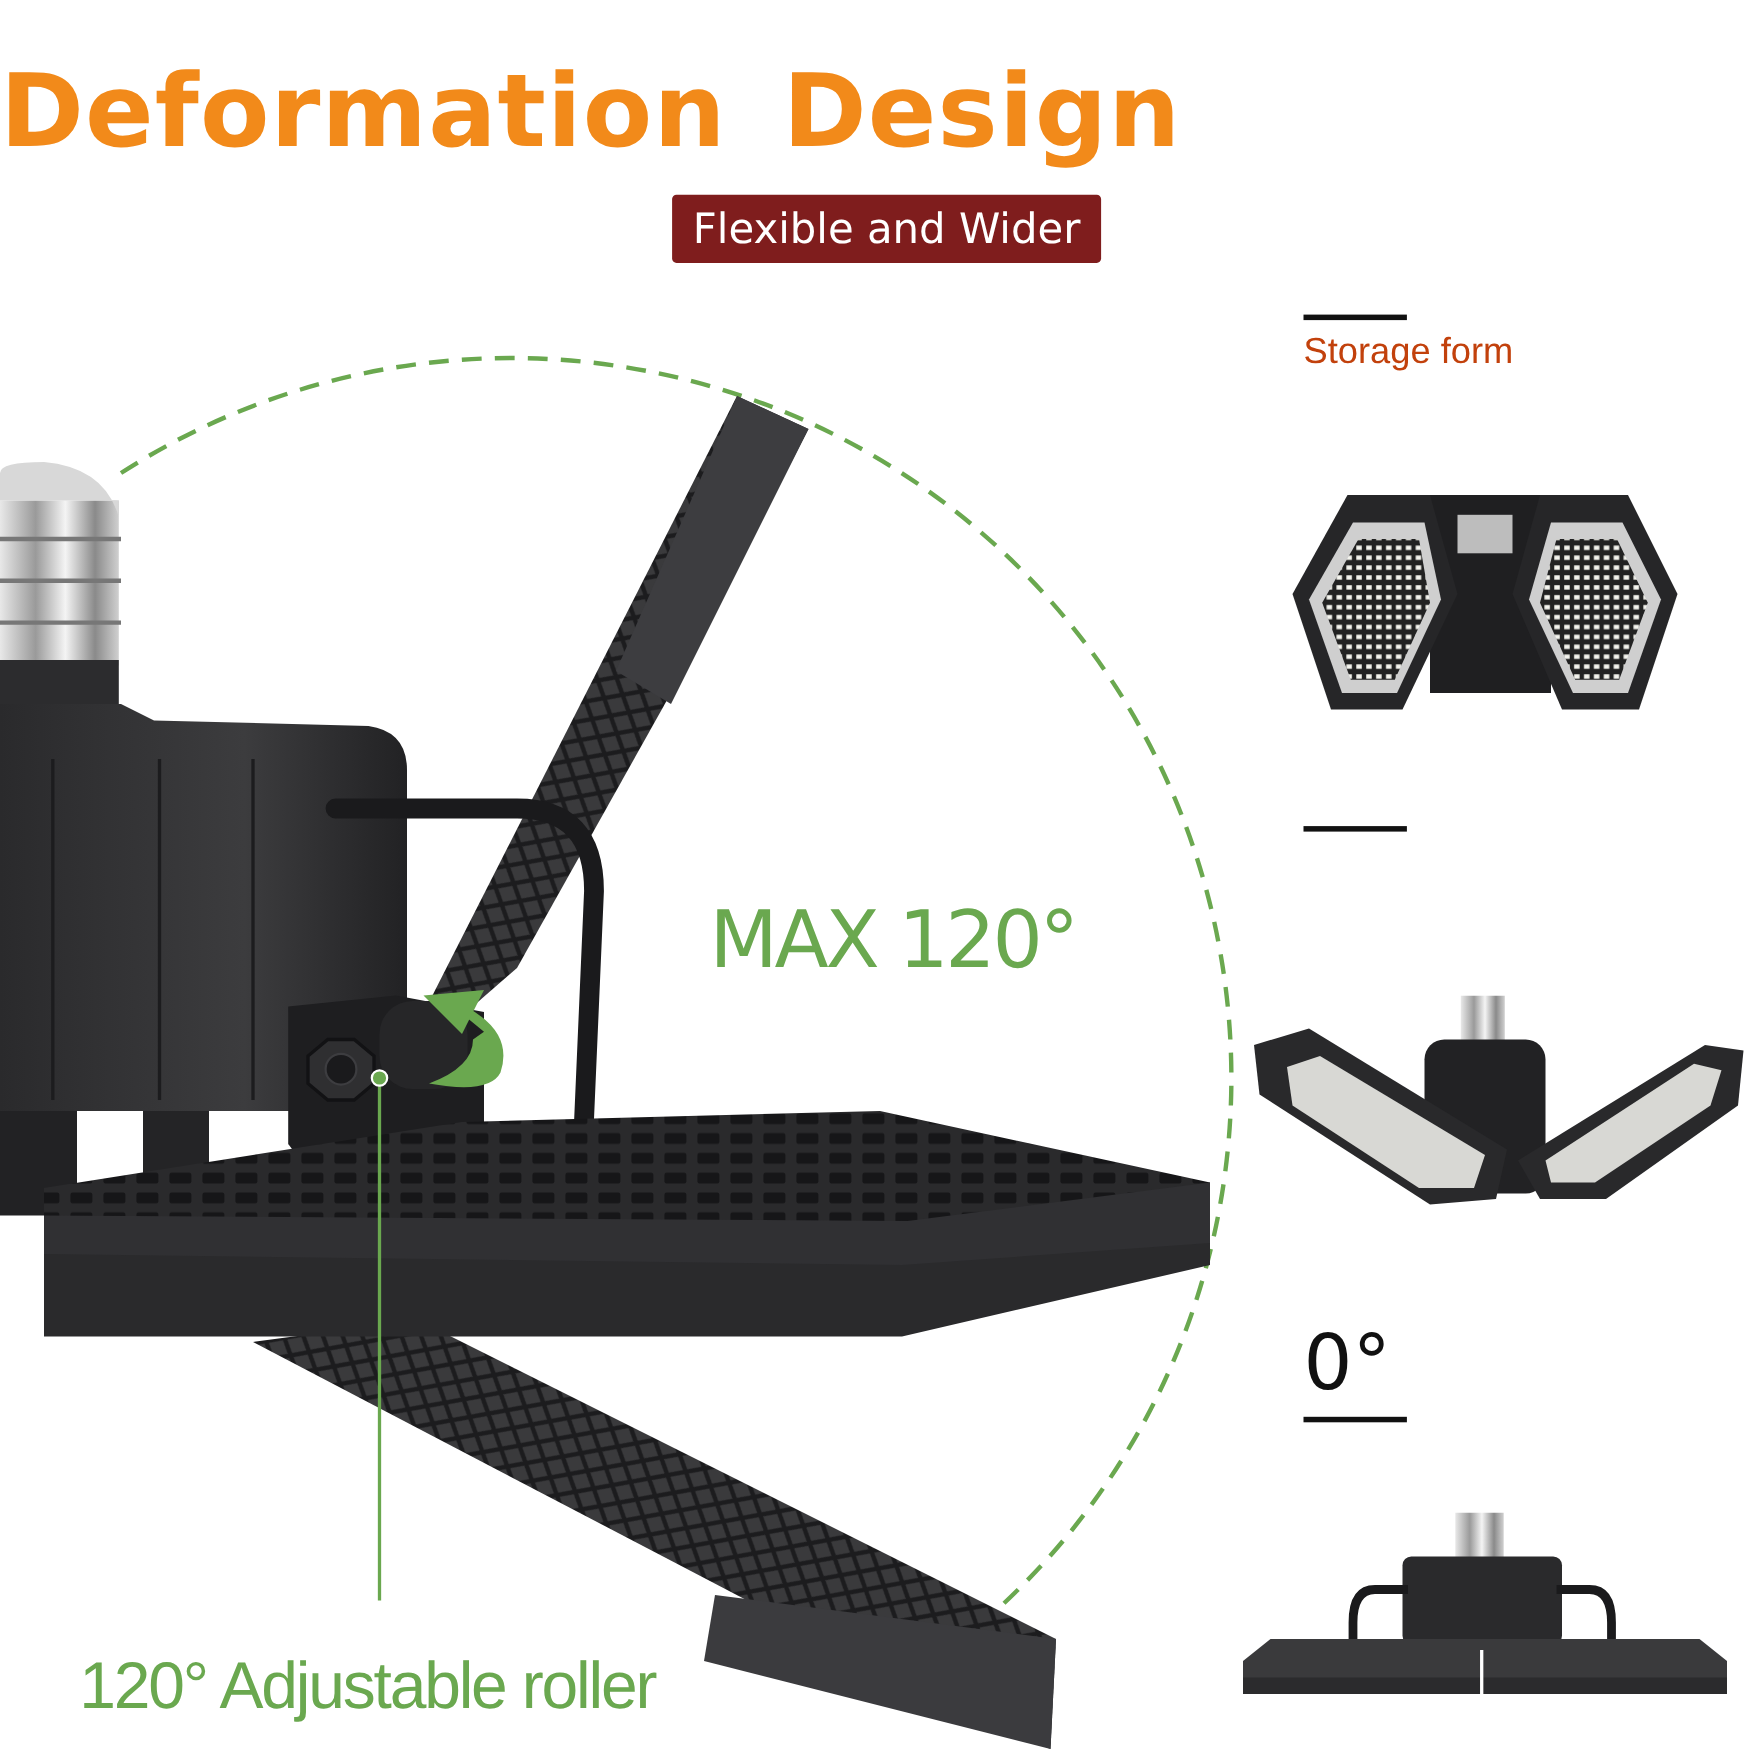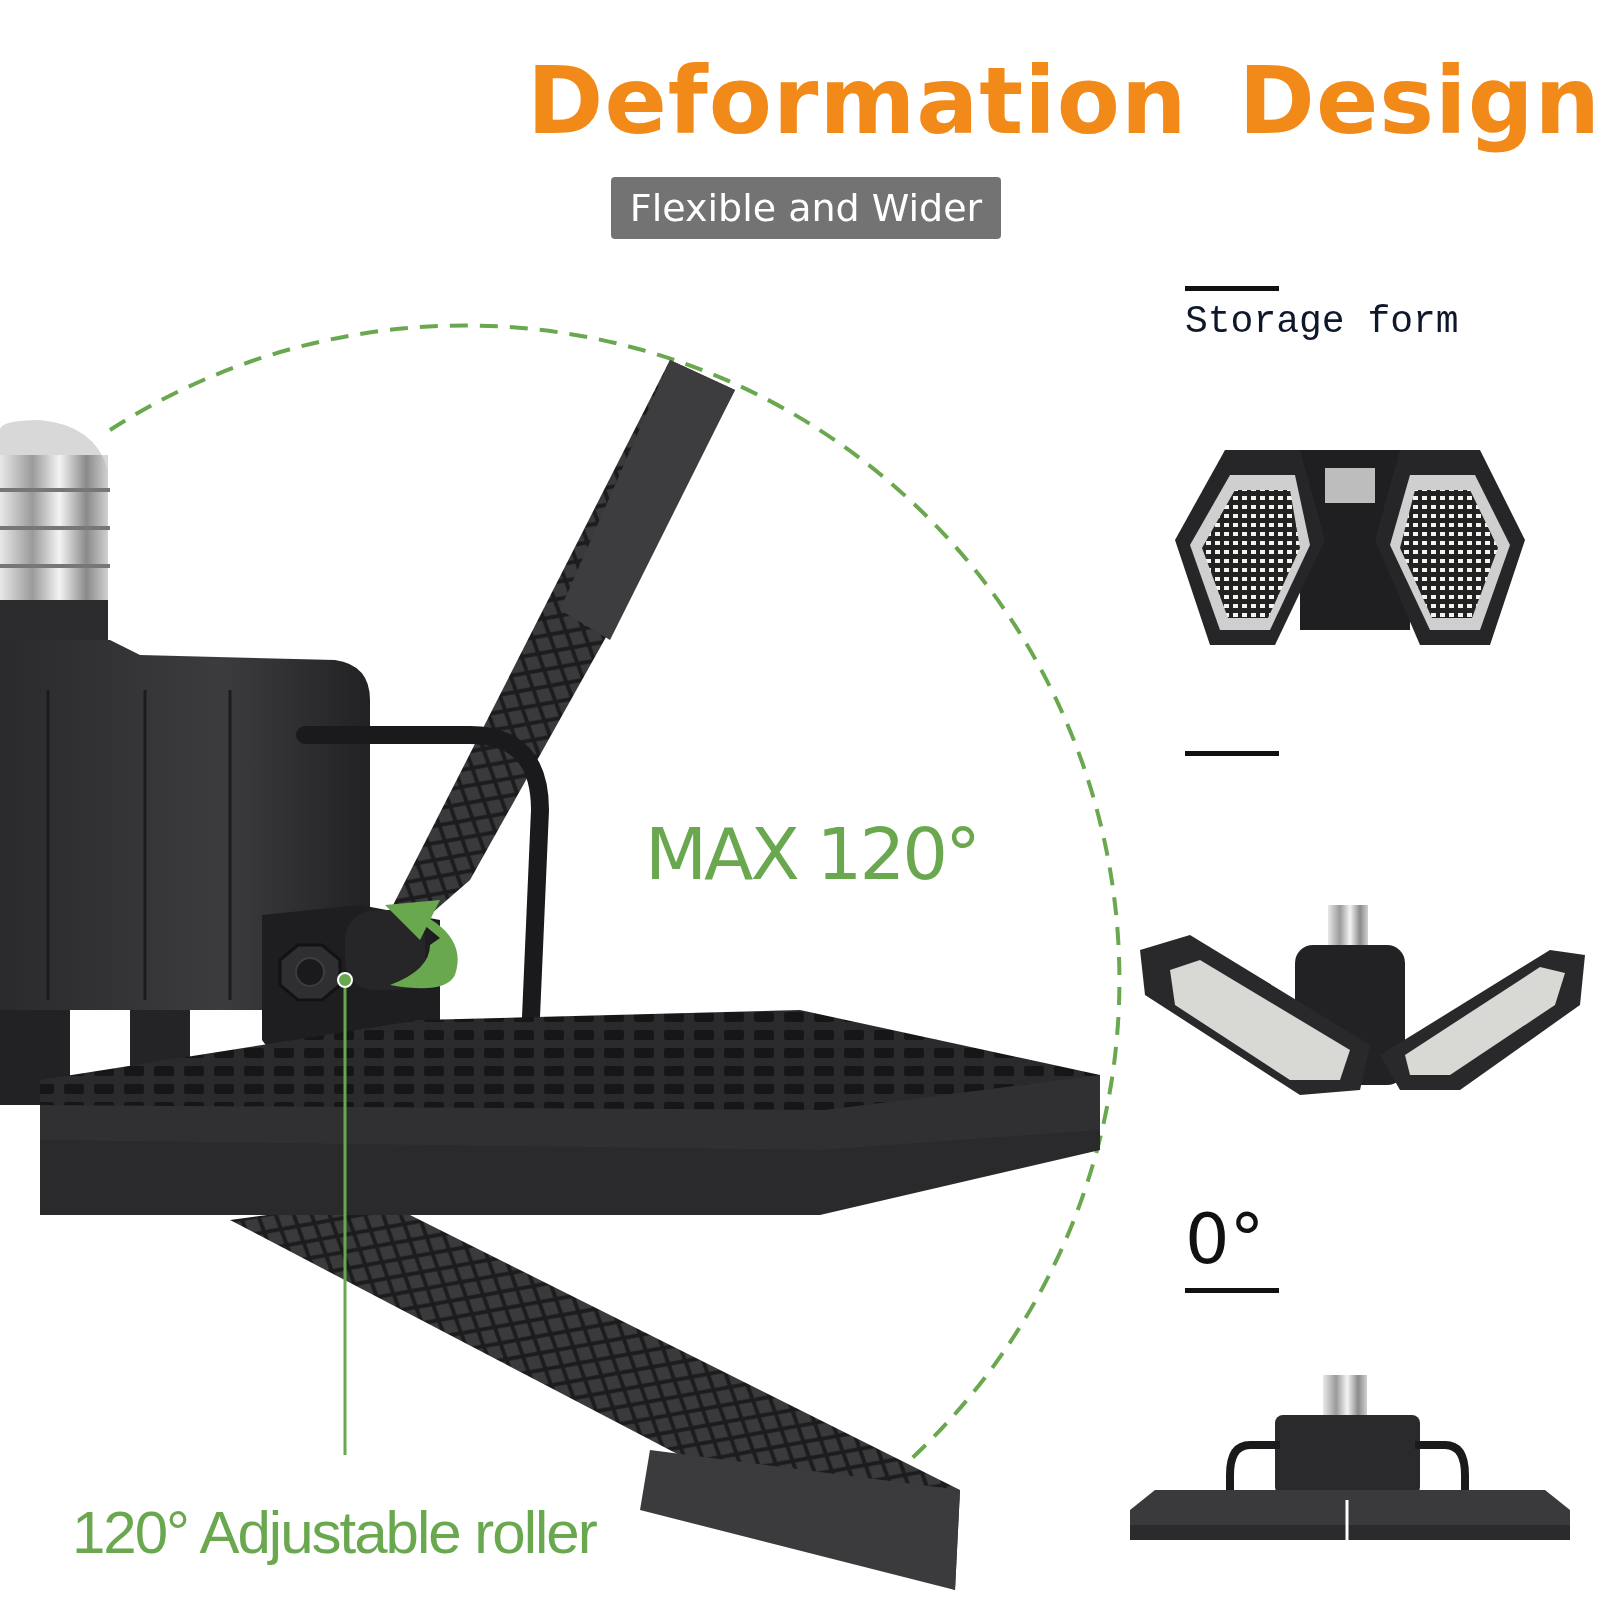--- a/index.html
+++ b/index.html
@@ -1,23 +1,23 @@
 <!DOCTYPE html>
 <html><head>
 <meta charset="utf-8">
 <style>
   html,body{margin:0;padding:0;background:#fff;}
   body{width:1601px;height:1601px;position:relative;overflow:hidden;font-family:"Liberation Sans",sans-serif;}
-  .title{position:absolute;left:0;top:48px;width:1601px;text-align:right;font-family:"DejaVu Sans",sans-serif;font-size:92px;font-weight:bold;color:#f28a1a;letter-spacing:1px;word-spacing:18px;}
-  .badge{position:absolute;left:611px;top:177px;width:390px;height:62px;background:#737373;border-radius:4px;color:#fff;font-family:"DejaVu Sans",sans-serif;font-size:38px;line-height:62px;text-align:center;}
+  .title{position:absolute;left:0;top:48px;width:1601px;text-align:left;font-family:"DejaVu Sans",sans-serif;font-size:92px;font-weight:bold;color:#f28a1a;letter-spacing:1px;word-spacing:18px;}
+  .badge{position:absolute;left:611px;top:177px;width:390px;height:62px;background:#7f1d1d;border-radius:4px;color:#fff;font-family:"DejaVu Sans",sans-serif;font-size:38px;line-height:62px;text-align:center;}
   .scene{position:absolute;left:0;top:0;}
   .form-block{position:absolute;left:1185px;}
   .form-angle{font-family:"DejaVu Sans",sans-serif;font-size:70px;color:#111;line-height:1;}
   .form-rule{width:94px;height:5px;background:#111;margin:14px 0 10px 0;}
-  .form-name{font-family:Liberation Mono, monospace;font-size:38px;color:#0f172a;line-height:1.1;white-space:nowrap;}
+  .form-name{font-family:Liberation Sans, sans-serif;font-size:33px;color:#c2410c;line-height:1.1;white-space:nowrap;}
   .max-label{position:absolute;left:645px;top:812px;font-family:"DejaVu Sans",sans-serif;font-size:72px;color:#6aa84f;letter-spacing:-3px;}
   .roller-label{position:absolute;left:72px;top:1498px;font-family:"Liberation Sans",sans-serif;font-size:60px;color:#6aa84f;letter-spacing:-2px;}
   .thumb{position:absolute;}
 </style>
 </head>
 <body>
 
 <div class="title">Deformation  Design</div>
 <div class="badge">Flexible and Wider</div>
 

